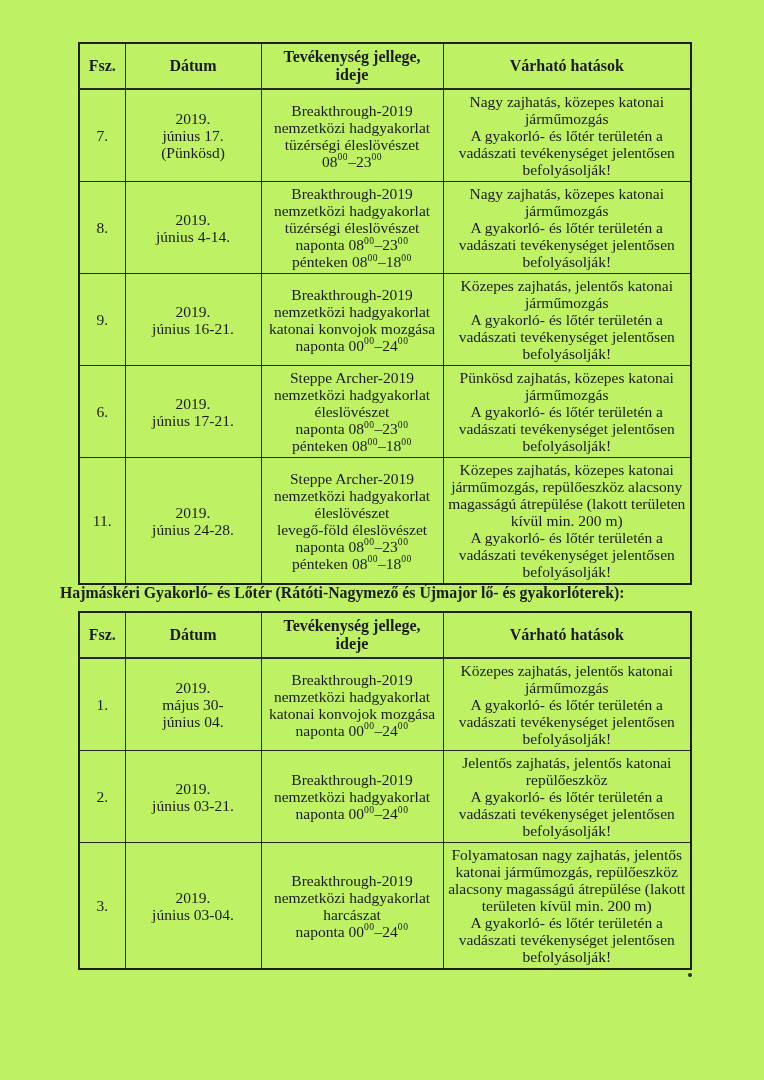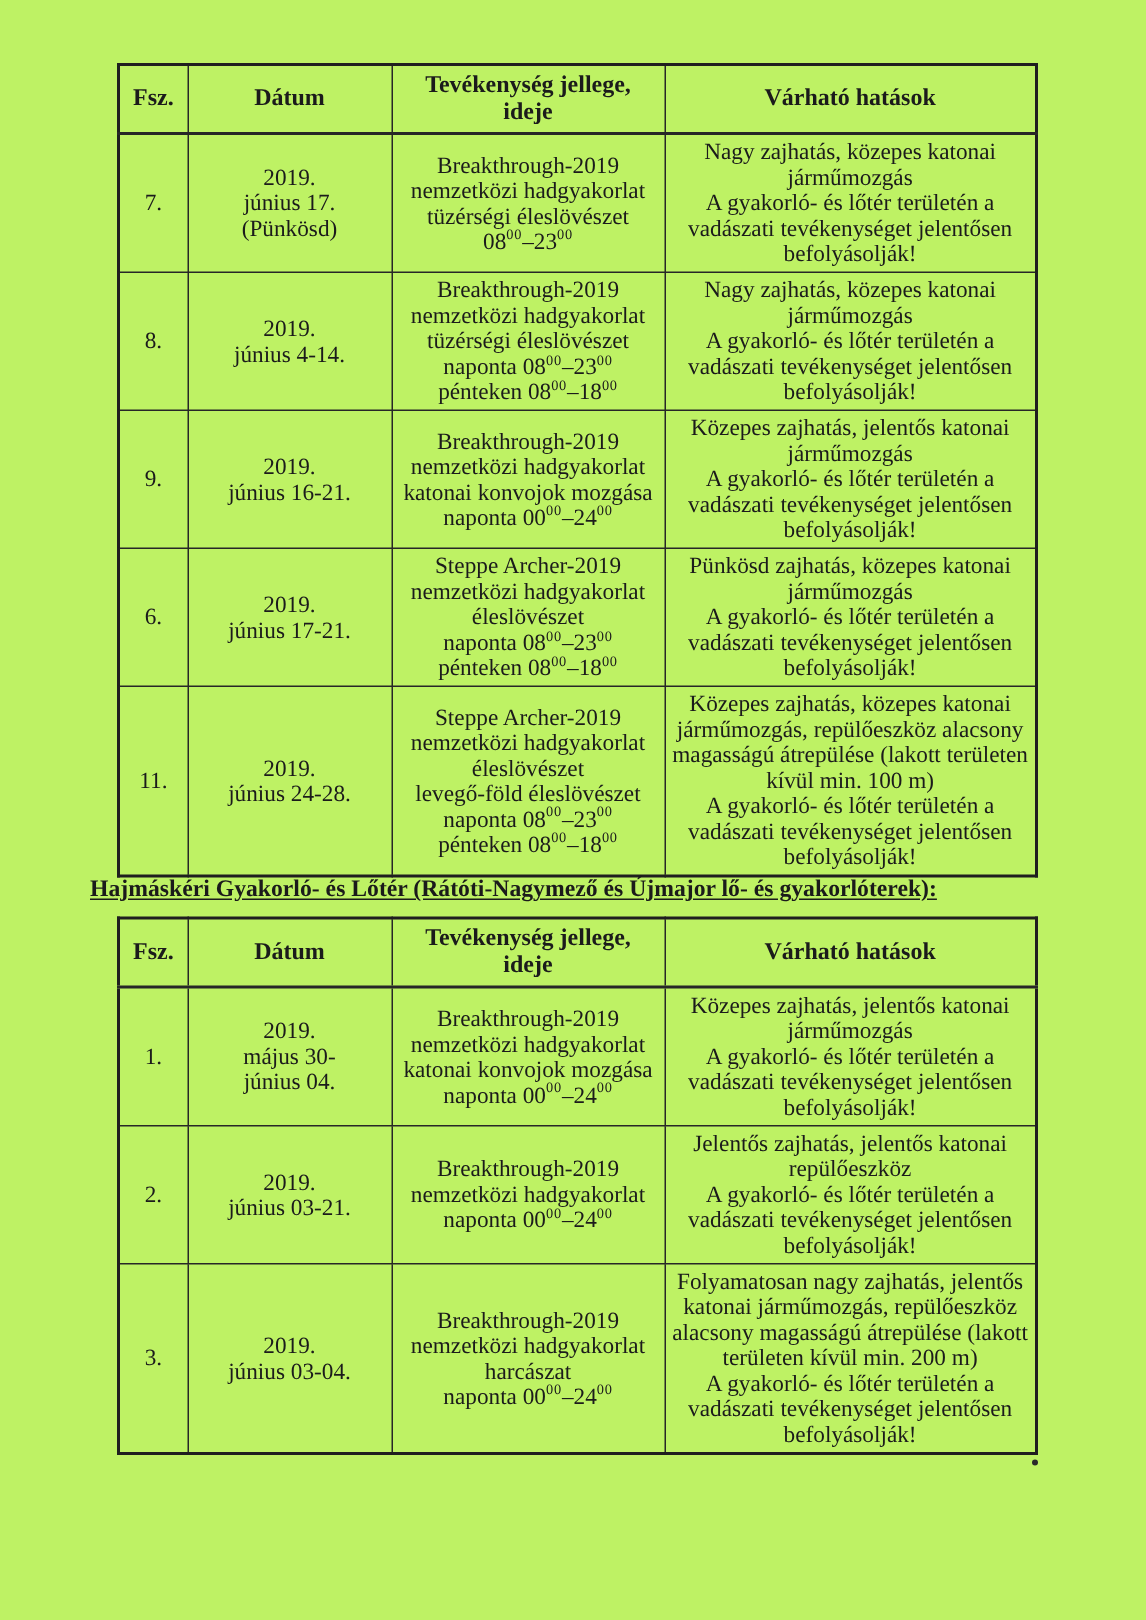--- a/index.html
+++ b/index.html
@@ -44,21 +44,20 @@
   .line{white-space:normal;}
   .block{white-space:normal;}
   sup{font-size:62%;line-height:0;vertical-align:super;letter-spacing:0.5px;margin-top:24px;}
   .section-heading{
     position:absolute;
     left:60px;top:584px;
     margin:0;
     width:660px;
     font-size:15.8px;
     font-weight:bold;
-    text-decoration:underline;
     text-underline-offset:2px;
     white-space:nowrap;
   }
   .scan-dot{
     position:absolute;
     left:688px;top:973px;
     width:4px;height:4px;
     border-radius:50%;
     background:#2a2a2a;
   }
@@ -164,21 +163,21 @@
           </td>
           <td>
             <div class="line"><span class="b">Steppe Archer-2019</span></div>
             <div class="line"><span>nemzetközi hadgyakorlat</span></div>
             <div class="line"><span class="b">éleslövészet</span></div>
             <div class="line"><span class="b">levegő-föld éleslövészet</span></div>
             <div class="line"><span>naponta 08</span><sup>00</sup><span>–23</span><sup>00</sup></div>
             <div class="line"><span>pénteken 08</span><sup>00</sup><span>–18</span><sup>00</sup></div>
           </td>
           <td>
-            <div class="block"><span>Közepes zajhatás, közepes katonai járműmozgás, repülőeszköz alacsony magasságú átrepülése (lakott területen kívül min. 100 m)</span></div>
+            <div class="block"><span>Közepes zajhatás, közepes katonai járműmozgás, repülőeszköz alacsony magasságú átrepülése (lakott területen kívül min. 200 m)</span></div>
             <div class="block"><span class="b">A gyakorló- és lőtér területén a vadászati tevékenységet jelentősen befolyásolják!</span></div>
           </td>
         </tr>
       </tbody>
   </table>
 
   <h2 class="section-heading">Hajmáskéri Gyakorló- és Lőtér (Rátóti-Nagymező és Újmajor lő- és gyakorlóterek):</h2>
 
   <table class="schedule" id="table2">
     <colgroup>

